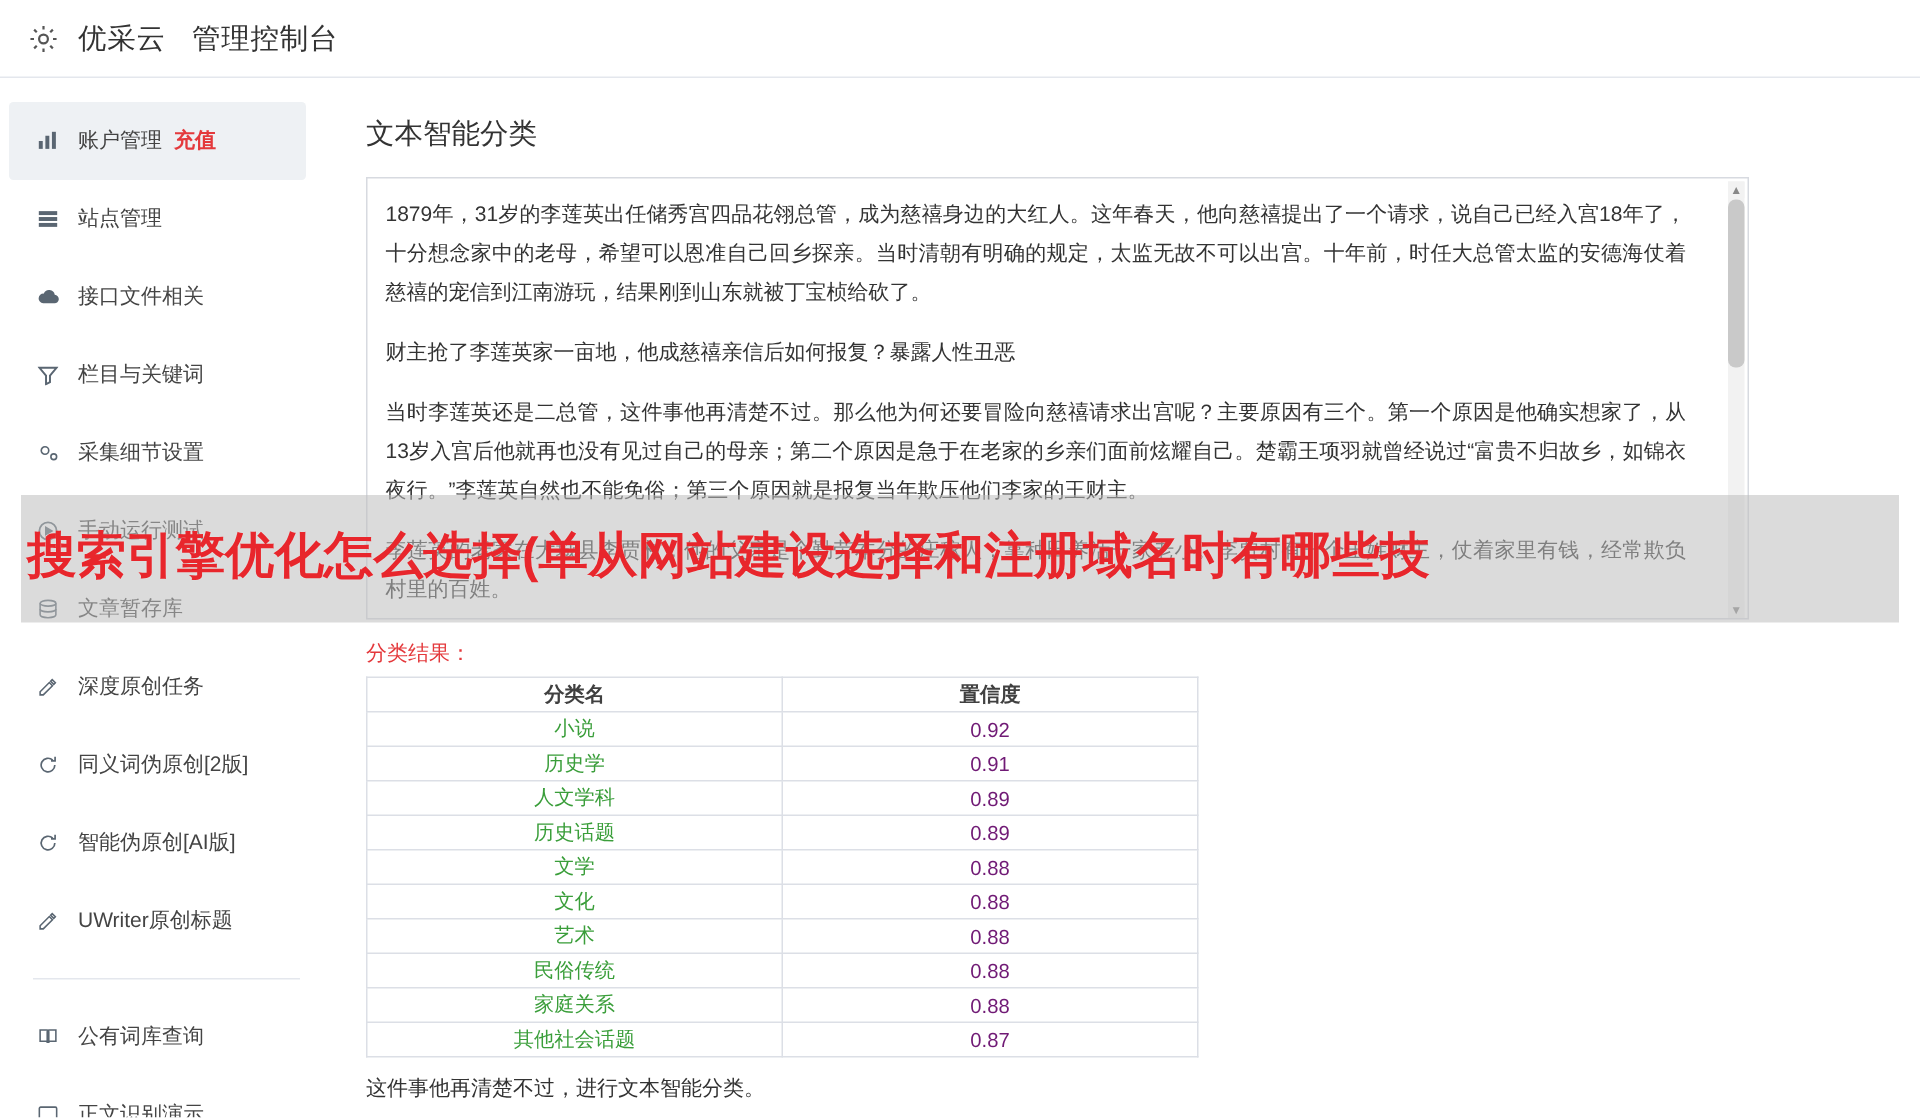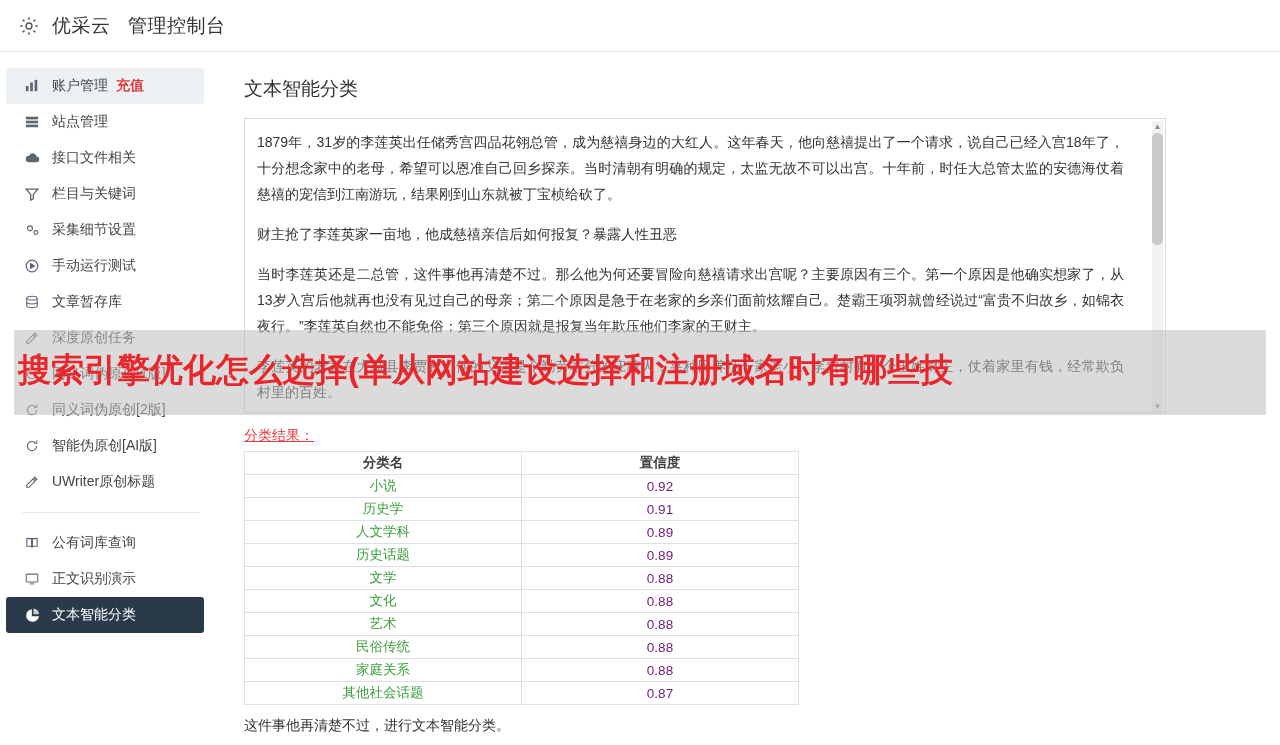--- a/index.html
+++ b/index.html
@@ -41,21 +41,21 @@
 
   
   .sidebar {
     width: 222px;
     background: #fff;
     padding-top: 16px;
     overflow: hidden;
     position: relative;
   }
   .menu-item {
-    height: 36px;
+    height: 52px;
     display: flex;
     align-items: center;
     padding-left: 22px;
     color: #444;
     font-size: 14px;
     cursor: pointer;
     white-space: nowrap;
   }
   .menu-item .mi-icon {
     width: 20px;
@@ -137,21 +137,20 @@
     width: 11px; height: 11px;
     display: flex; align-items: center; justify-content: center;
     font-size: 8px; color: #888;
     background: #f2f2f2;
   }
 
   .result-label {
     color: #e4393c;
     margin: 14px 0 6px 0;
     font-size: 14px;
-    text-decoration: underline;
   }
   table.result {
     border-collapse: collapse;
     width: 555px;
     table-layout: fixed;
   }
   table.result th, table.result td {
     border: 1px solid #dcdfe6;
     height: 23px;
     text-align: center;
@@ -287,29 +286,20 @@
       <div class="menu-item">
         <span class="mi-icon">
           <svg width="14" height="14" viewBox="0 0 16 16" fill="none" stroke="#5a6672" stroke-width="1.2">
             <path d="M2 11.6V14h2.4l7-7L9 4.6z"></path>
               <path d="M10 3.6l2.4 2.4 1.2-1.2-2.4-2.4z"></path>
           </svg>
         </span>
         <span>深度原创任务</span>
       </div>
 
-      <div class="menu-item">
-        <span class="mi-icon">
-          <svg width="14" height="14" viewBox="0 0 16 16" fill="none" stroke="#5a6672" stroke-width="1.3">
-            <path d="M13.2 8a5.2 5.2 0 1 1-1.6-3.7"></path>
-              <path d="M13.4 1.8v3.1h-3.1"></path>
-          </svg>
-        </span>
-        <span>同义词伪原创[1版]</span>
-      </div>
 
       <div class="menu-item">
         <span class="mi-icon">
           <svg width="14" height="14" viewBox="0 0 16 16" fill="none" stroke="#5a6672" stroke-width="1.3">
             <path d="M13.2 8a5.2 5.2 0 1 1-1.6-3.7"></path>
               <path d="M13.4 1.8v3.1h-3.1"></path>
           </svg>
         </span>
         <span>同义词伪原创[2版]</span>
       </div>

